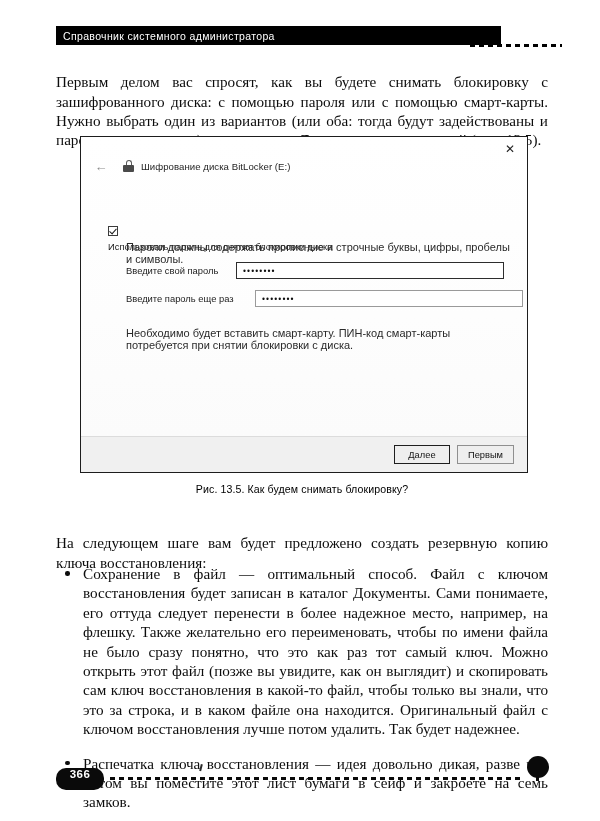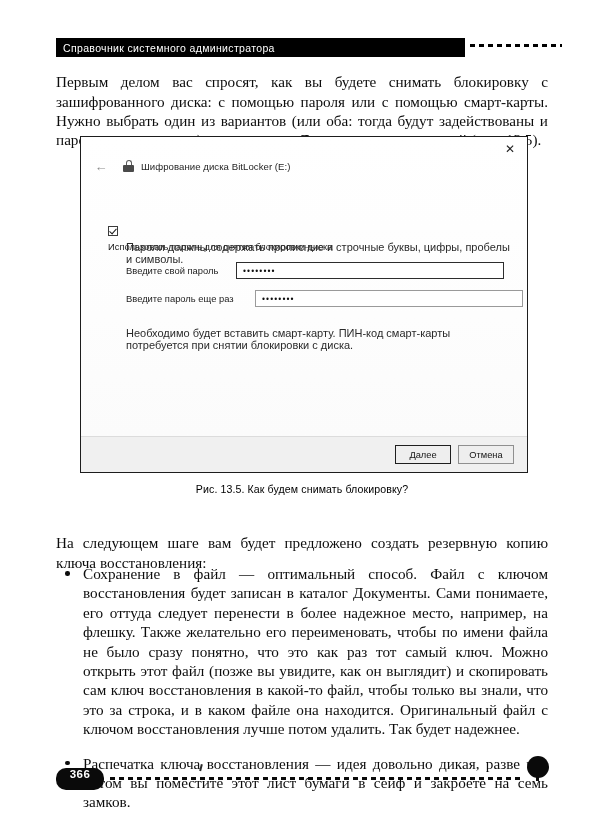--- a/index.html
+++ b/index.html
@@ -13,22 +13,22 @@
     position: relative;
     font-family: "Liberation Serif", serif;
     color: #111111;
     overflow: hidden;
   }
 
   
   #running-head {
     position: absolute;
     left: 56px;
-    top: 38px;
-    width: 409px;
+    top: 26px;
+    width: 445px;
     height: 19px;
     background: #000000;
     display: flex;
     align-items: center;
   }
   #running-head .rh-text {
     color: #ffffff;
     font-family: "Liberation Sans", sans-serif;
     font-size: 10.5px;
     letter-spacing: 0.35px;
@@ -392,21 +392,21 @@
       <span class="field-input normal" placeholder="">
         <span>••••••••</span>
       </span>
     </div>
 
     <div class="hint-text" id="hint-smartcard">Необходимо будет вставить смарт-карту. ПИН-код смарт-карты потребуется при снятии блокировки с диска.</div>
   </div>
 
   <div id="dialog-footer">
     <div class="dlg-button primary">Далее</div>
-    <div class="dlg-button secondary">Отмена</div>
+    <div class="dlg-button secondary">Первым</div>
   </div>
 </div>
 
 <div id="fig-caption">Рис. 13.5. Как будем снимать блокировку?</div>
 
 <p class="para" id="para-next">На следующем шаге вам будет предложено создать резервную копию ключа восстановления:</p>
 
 <ul class="bullet-list" id="bullets">
   <li class="bullet-item">
     <span class="bullet-dot"></span>

